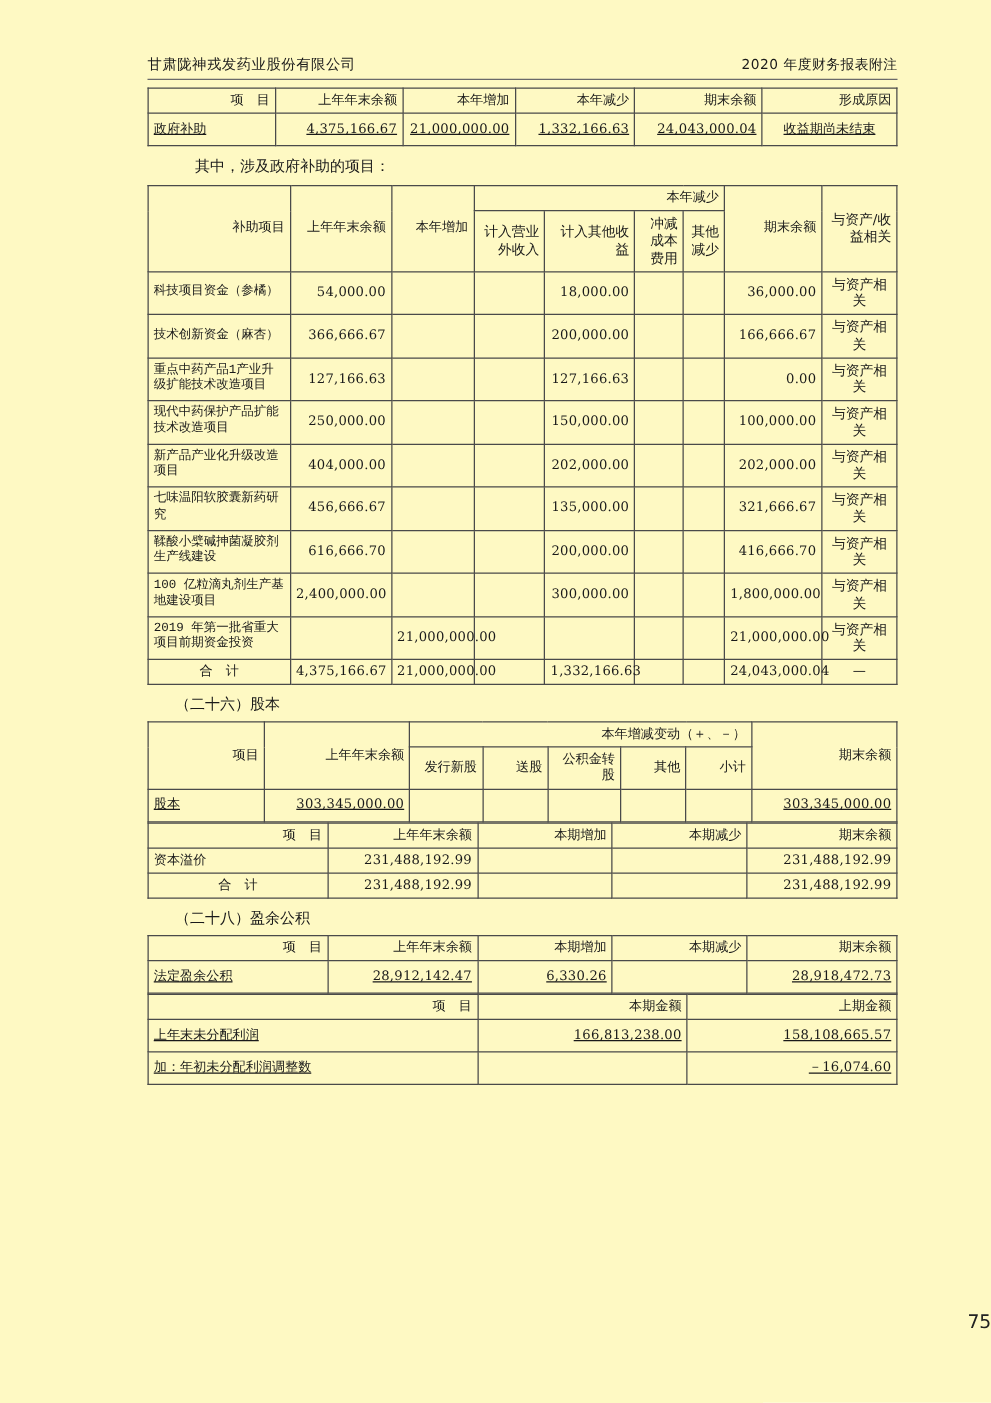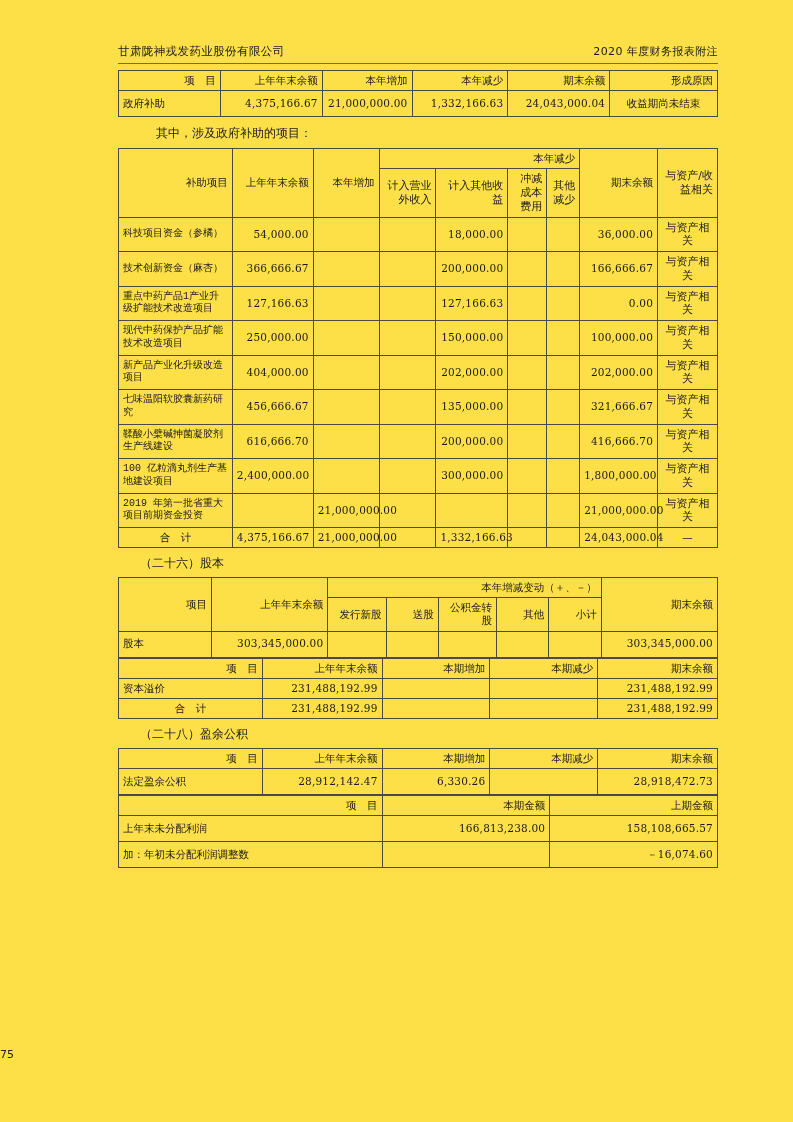--- a/index.html
+++ b/index.html
@@ -7,21 +7,21 @@
     width:793px;height:1122px;
     background:#ffffff;
     font-family:"DejaVu Sans","Liberation Sans",sans-serif;
     color:#1a1a1a;
     position:relative;
     overflow:hidden;
   }
   .page{
     position:absolute;
     left:0;top:0;width:793px;height:1122px;
-    background:#fde047;
+    background:#fef9c3;
   }
   .inner{
     position:absolute;
     left:118px;top:44px;width:600px;
   }
   
   .doc-header{
     display:flex;justify-content:space-between;align-items:flex-end;
     font-size:11.5px;
     padding-bottom:4px;
@@ -55,25 +55,25 @@
   .sub-note{
     font-size:12px;
     margin:8px 0 6px 0;
     padding-left:38px;
   }
   .t-top{margin-top:6px;}
   .pgnum{
     position:absolute;
     left:0;right:0;
     top:1048px;
-    text-align:left;
-    font-size:11px;
+    text-align:right;
+    font-size:15px;
     color:#222;
   }
-  .tall{height:26px;}
+  .tall{height:26px;text-decoration:underline;}
   .wrapcell{font-size:10px;line-height:1.2;font-family:Liberation Mono, monospace;}
   .tiny{font-size:11px;line-height:1.15;}
   .dash{letter-spacing:0;}
 </style>
 </head>
 <body>
 
 <div class="page">
   <div class="inner">
 

